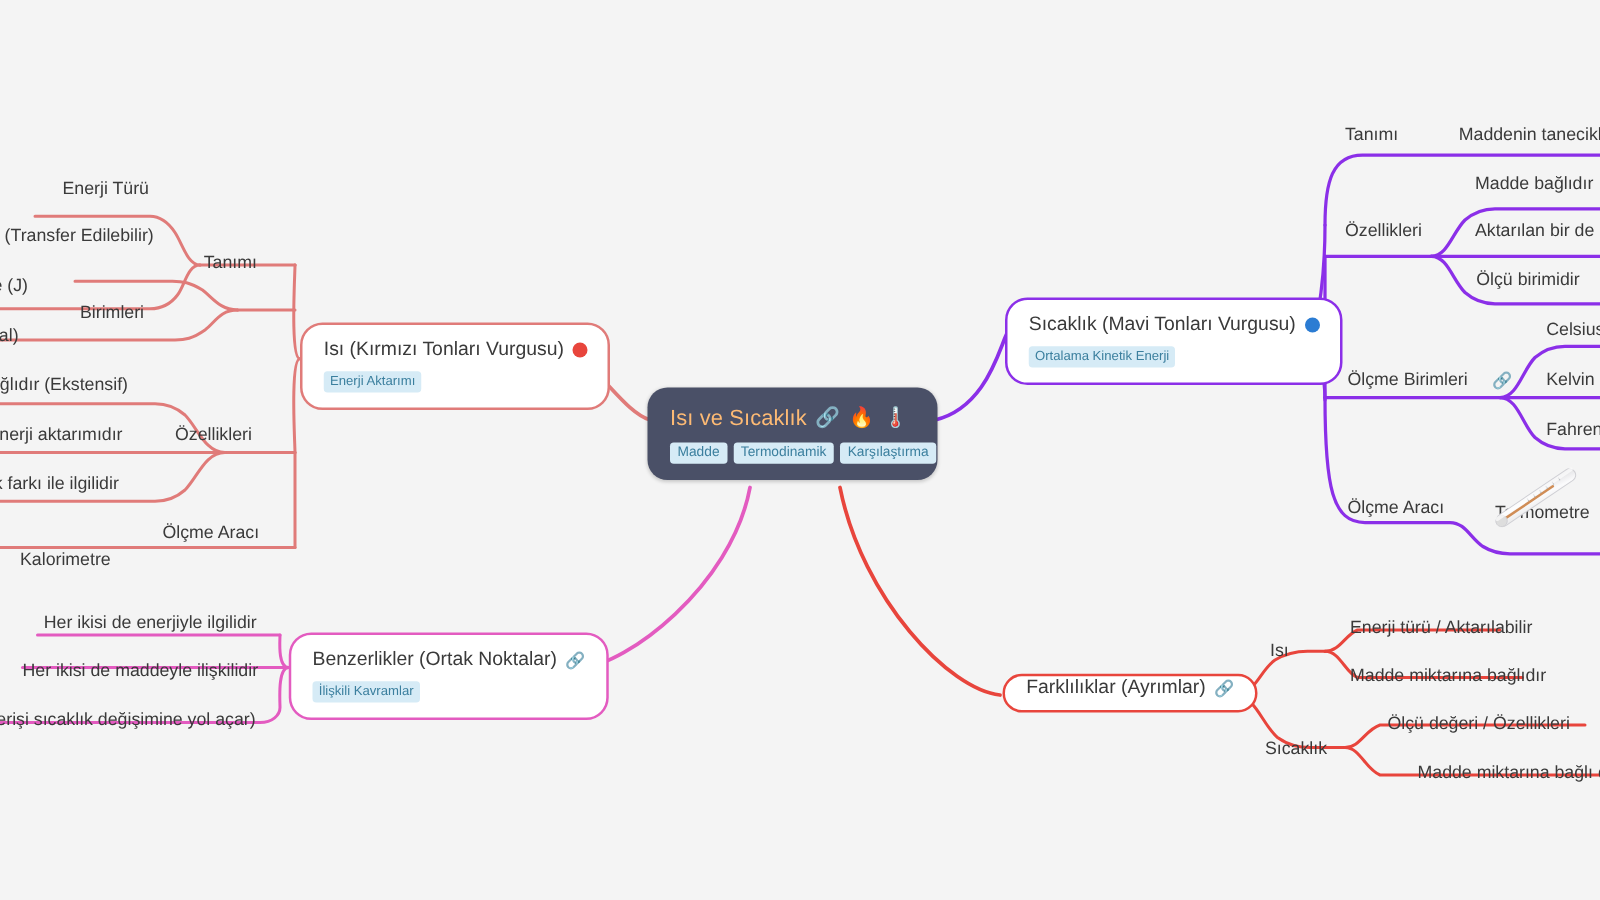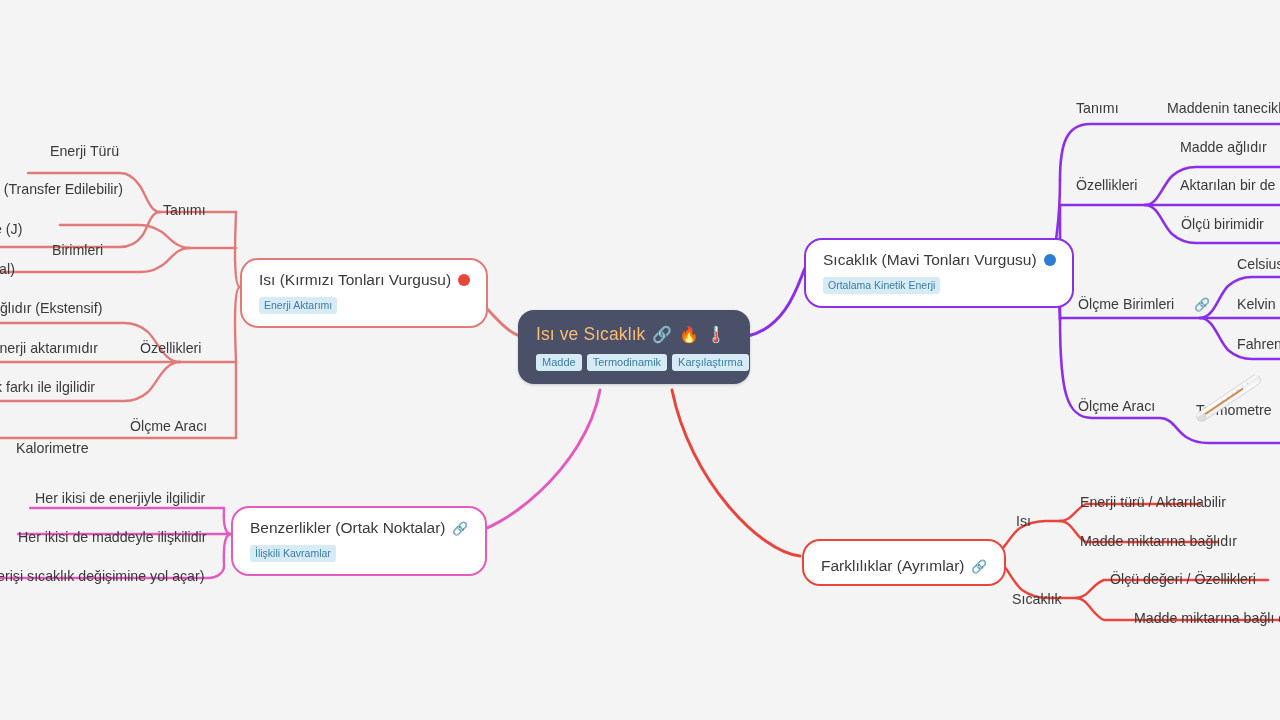--- a/index.html
+++ b/index.html
@@ -166,48 +166,48 @@
   <div class="card pink" style="left:231px;top:506px;">
     <div class="ctitle">
       <span>Benzerlikler (Ortak Noktalar)</span>
       <span class="lnk">🔗</span>
     </div>
     <div class="ctags">
       <span class="tag">İlişkili Kavramlar</span>
     </div>
   </div>
 
-  <div class="card" style="left:802px;top:539px;padding:16px 16px 9px 17px;border-color:#e8453c;">
+  <div class="card" style="left:802px;top:539px;padding:0 16px 9px 17px;border-color:#e8453c;">
     <div class="ctitle">
       <span>Farklılıklar (Ayrımlar)</span>
       <span class="lnk">🔗</span>
     </div>
   </div>
 
   <div class="lbl" style="left:163px;top:202px;">Tanımı</div>
   <div class="lbl" style="left:50px;top:143px;">Enerji Türü</div>
   <div class="lbl" style="left:-5px;top:181px;">r (Transfer Edilebilir)</div>
 
-  <div class="lbl" style="left:52px;top:242px;">Birimleri</div>
+  <div class="lbl" style="left:64px;top:242px;">Birimleri</div>
   <div class="lbl" style="left:-6px;top:221px;">e (J)</div>
   <div class="lbl" style="left:-8px;top:261px;">cal)</div>
 
   <div class="lbl" style="left:140px;top:340px;">Özellikleri</div>
   <div class="lbl" style="left:-8px;top:300px;">ağlıdır (Ekstensif)</div>
   <div class="lbl" style="left:-10px;top:340px;">Enerji aktarımıdır</div>
   <div class="lbl" style="left:-9px;top:379px;">ık farkı ile ilgilidir</div>
 
   <div class="lbl" style="left:130px;top:418px;">Ölçme Aracı</div>
   <div class="lbl" style="left:16px;top:440px;">Kalorimetre</div>
 
   <div class="lbl" style="left:1076px;top:100px;">Tanımı</div>
   <div class="lbl" style="left:1167px;top:100px;">Maddenin tanecikl</div>
 
   <div class="lbl" style="left:1076px;top:177px;">Özellikleri</div>
-  <div class="lbl" style="left:1180px;top:139px;">Madde ağlıdır</div>
+  <div class="lbl" style="left:1180px;top:139px;">Madde bağlıdır</div>
   <div class="lbl" style="left:1180px;top:177px;">Aktarılan bir de</div>
   <div class="lbl" style="left:1181px;top:216px;">Ölçü birimidir</div>
 
   <div class="lbl" style="left:1078px;top:296px;display:flex;gap:20px;align-items:center;text-align:right;">
     <span>Ölçme Birimleri</span>
     <span class="lnk">🔗</span>
   </div>
   <div class="lbl" style="left:1237px;top:256px;">Celsius</div>
   <div class="lbl" style="left:1237px;top:296px;">Kelvin</div>
   <div class="lbl" style="left:1237px;top:336px;">Fahren</div>

